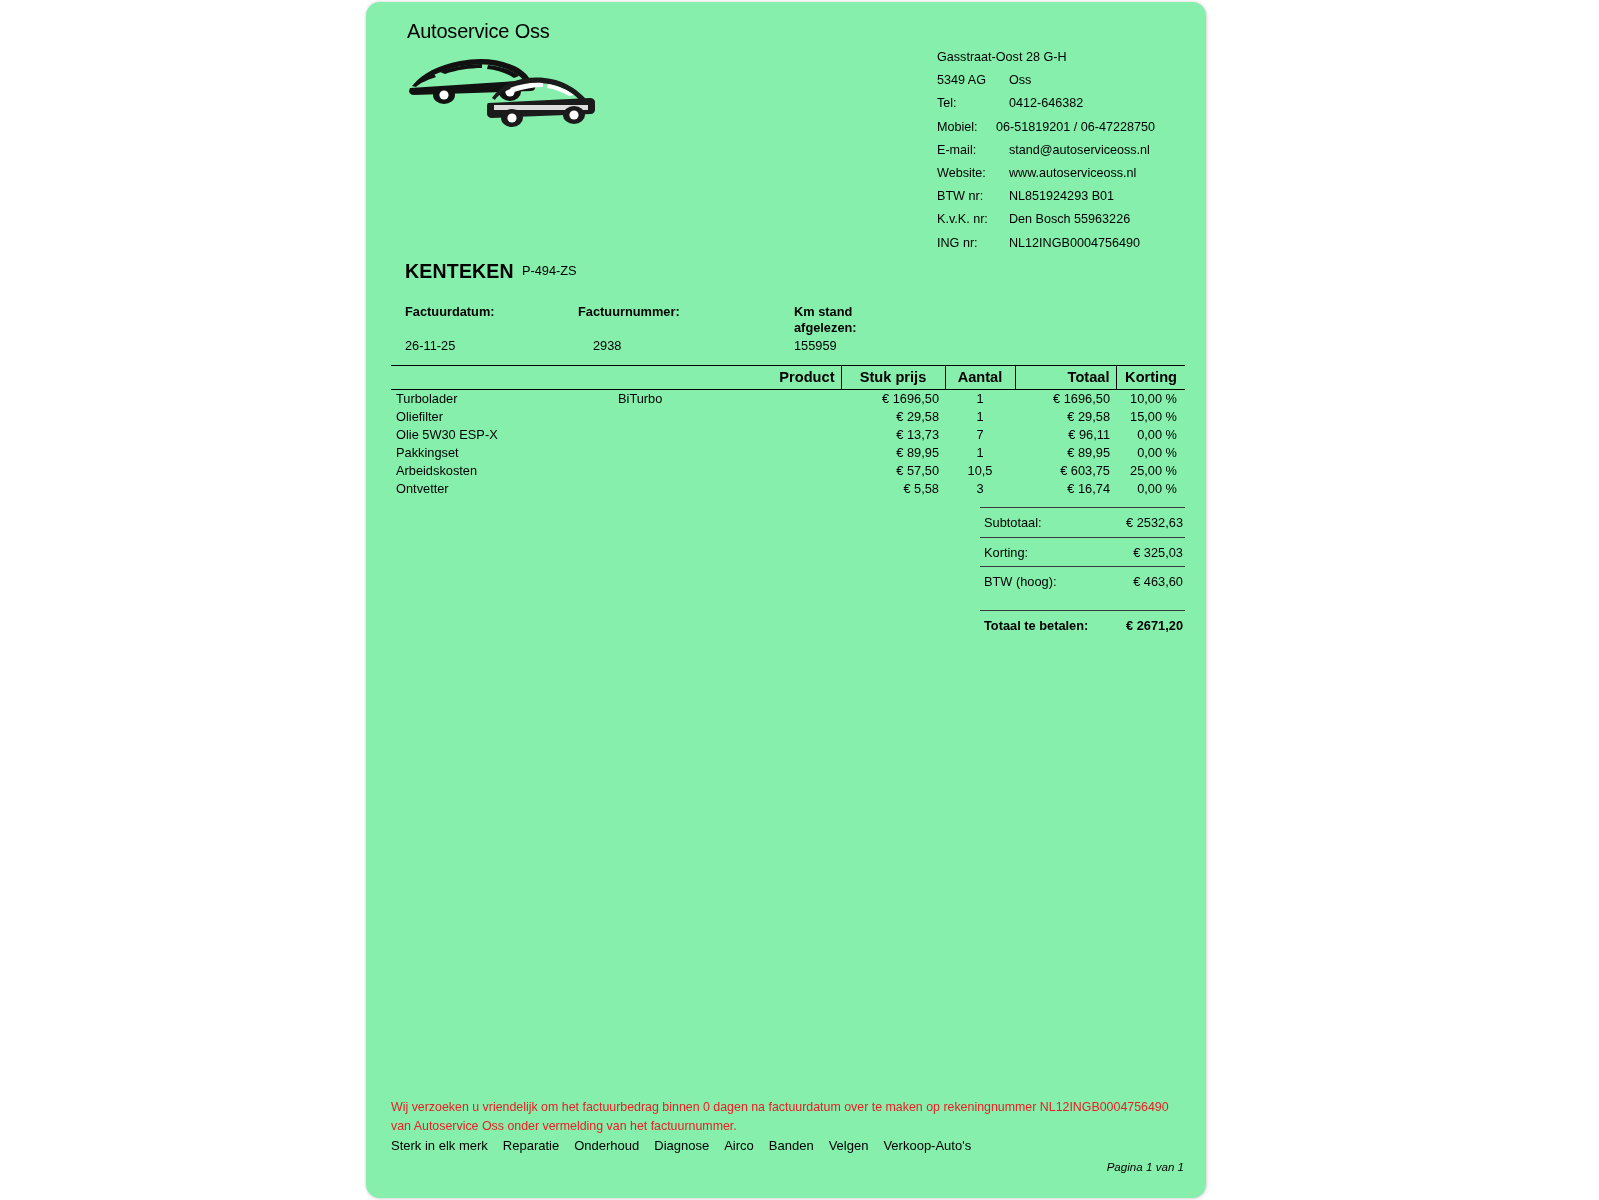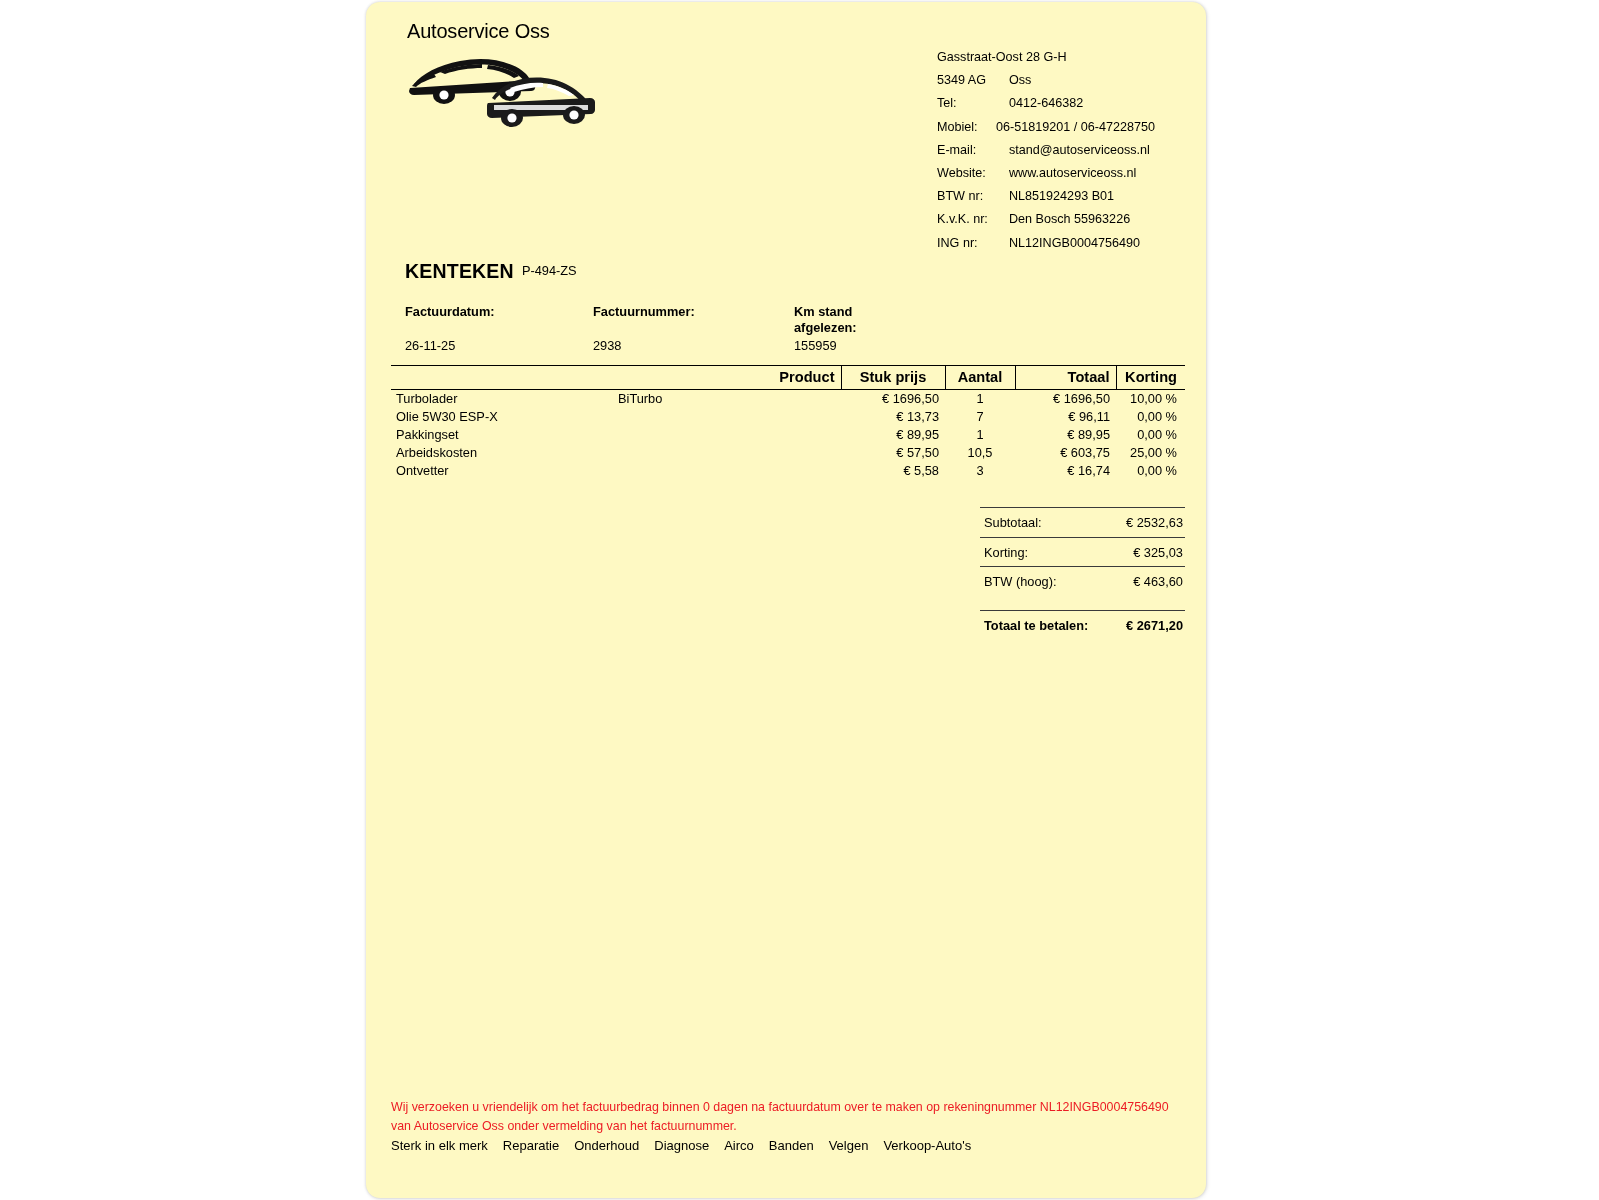--- a/index.html
+++ b/index.html
@@ -7,21 +7,21 @@
     margin: 0; padding: 0;
     width: 1599px; height: 1200px;
     background: #ffffff;
     font-family: "Liberation Sans", sans-serif;
     -webkit-font-smoothing: antialiased;
   }
   #page-card {
     position: absolute;
     left: 366px; top: 2px;
     width: 840px; height: 1196px;
-    background: #fef9c3;
+    background: #86efac;
     border-radius: 14px;
     box-shadow: 0 0 3px rgba(0,0,0,0.16), 1px 1px 4px rgba(0,0,0,0.10);
     overflow: hidden;
   }
   .sheet { position: absolute; inset: 0; }
 
   
   .company-name {
     position: absolute; left: 41px; top: 18px;
     font-size: 20px; font-weight: 400; color: #000;
@@ -64,21 +64,21 @@
   }
 
   
   .meta { position: absolute; left: 0; top: 298px; width: 100%; }
   .meta-label {
     position: absolute; font-size: 12.8px; font-weight: 700; color: #000;
     line-height: 15.5px;
   }
   .meta-value { position: absolute; font-size: 12.8px; color: #000; }
   .m1l { left: 39px; top: 4px; }
-  .m2l { left: 227px; top: 4px; text-align: right; }
+  .m2l { left: 212px; top: 4px; text-align: right; }
   .m3l { left: 428px; top: 4px; width: 90px; }
   .m1v { left: 39px; top: 38px; }
   .m2v { left: 227px; top: 38px; }
   .m3v { left: 428px; top: 38px; }
 
   
   .ptable {
     position: absolute; left: 25px; top: 363px; width: 794px;
     border-collapse: collapse;
   }
@@ -233,20 +233,27 @@
       </thead>
       <tbody id="line-items">
           <tr>
             <td class="c-prod"><span class="pname">Turbolader</span><span class="pdesc">BiTurbo</span></td>
             <td class="c-stuk">€ 1696,50</td>
             <td class="c-aant">1</td>
             <td class="c-tot">€ 1696,50</td>
             <td class="c-kort">10,00 %</td>
           </tr>
           <tr>
+            <td class="c-prod"><span class="pname">Oliefilter</span><span class="pdesc"></span></td>
+            <td class="c-stuk">€ 29,58</td>
+            <td class="c-aant">1</td>
+            <td class="c-tot">€ 29,58</td>
+            <td class="c-kort">15,00 %</td>
+          </tr>
+          <tr>
             <td class="c-prod"><span class="pname">Olie 5W30 ESP-X</span><span class="pdesc"></span></td>
             <td class="c-stuk">€ 13,73</td>
             <td class="c-aant">7</td>
             <td class="c-tot">€ 96,11</td>
             <td class="c-kort">0,00 %</td>
           </tr>
           <tr>
             <td class="c-prod"><span class="pname">Pakkingset</span><span class="pdesc"></span></td>
             <td class="c-stuk">€ 89,95</td>
             <td class="c-aant">1</td>
@@ -284,15 +291,16 @@
         <span class="tval">€ 463,60</span>
       </div>
       <div class="trow last">
         <span class="tlabel b">Totaal te betalen:</span>
         <span class="tval b">€ 2671,20</span>
       </div>
     </div>
 
     <div class="footer-notice">Wij verzoeken u vriendelijk om het factuurbedrag binnen 0 dagen na factuurdatum over te maken op rekeningnummer NL12INGB0004756490 van Autoservice Oss onder vermelding van het factuurnummer.</div>
     <div class="footer-services" id="services-list"><span>Sterk in elk merk</span><span>Reparatie</span><span>Onderhoud</span><span>Diagnose</span><span>Airco</span><span>Banden</span><span>Velgen</span><span>Verkoop-Auto's</span></div>
+    <div class="footer-page">Pagina 1 van 1</div>
 
   </div>
 </div>
 
 </body></html>

